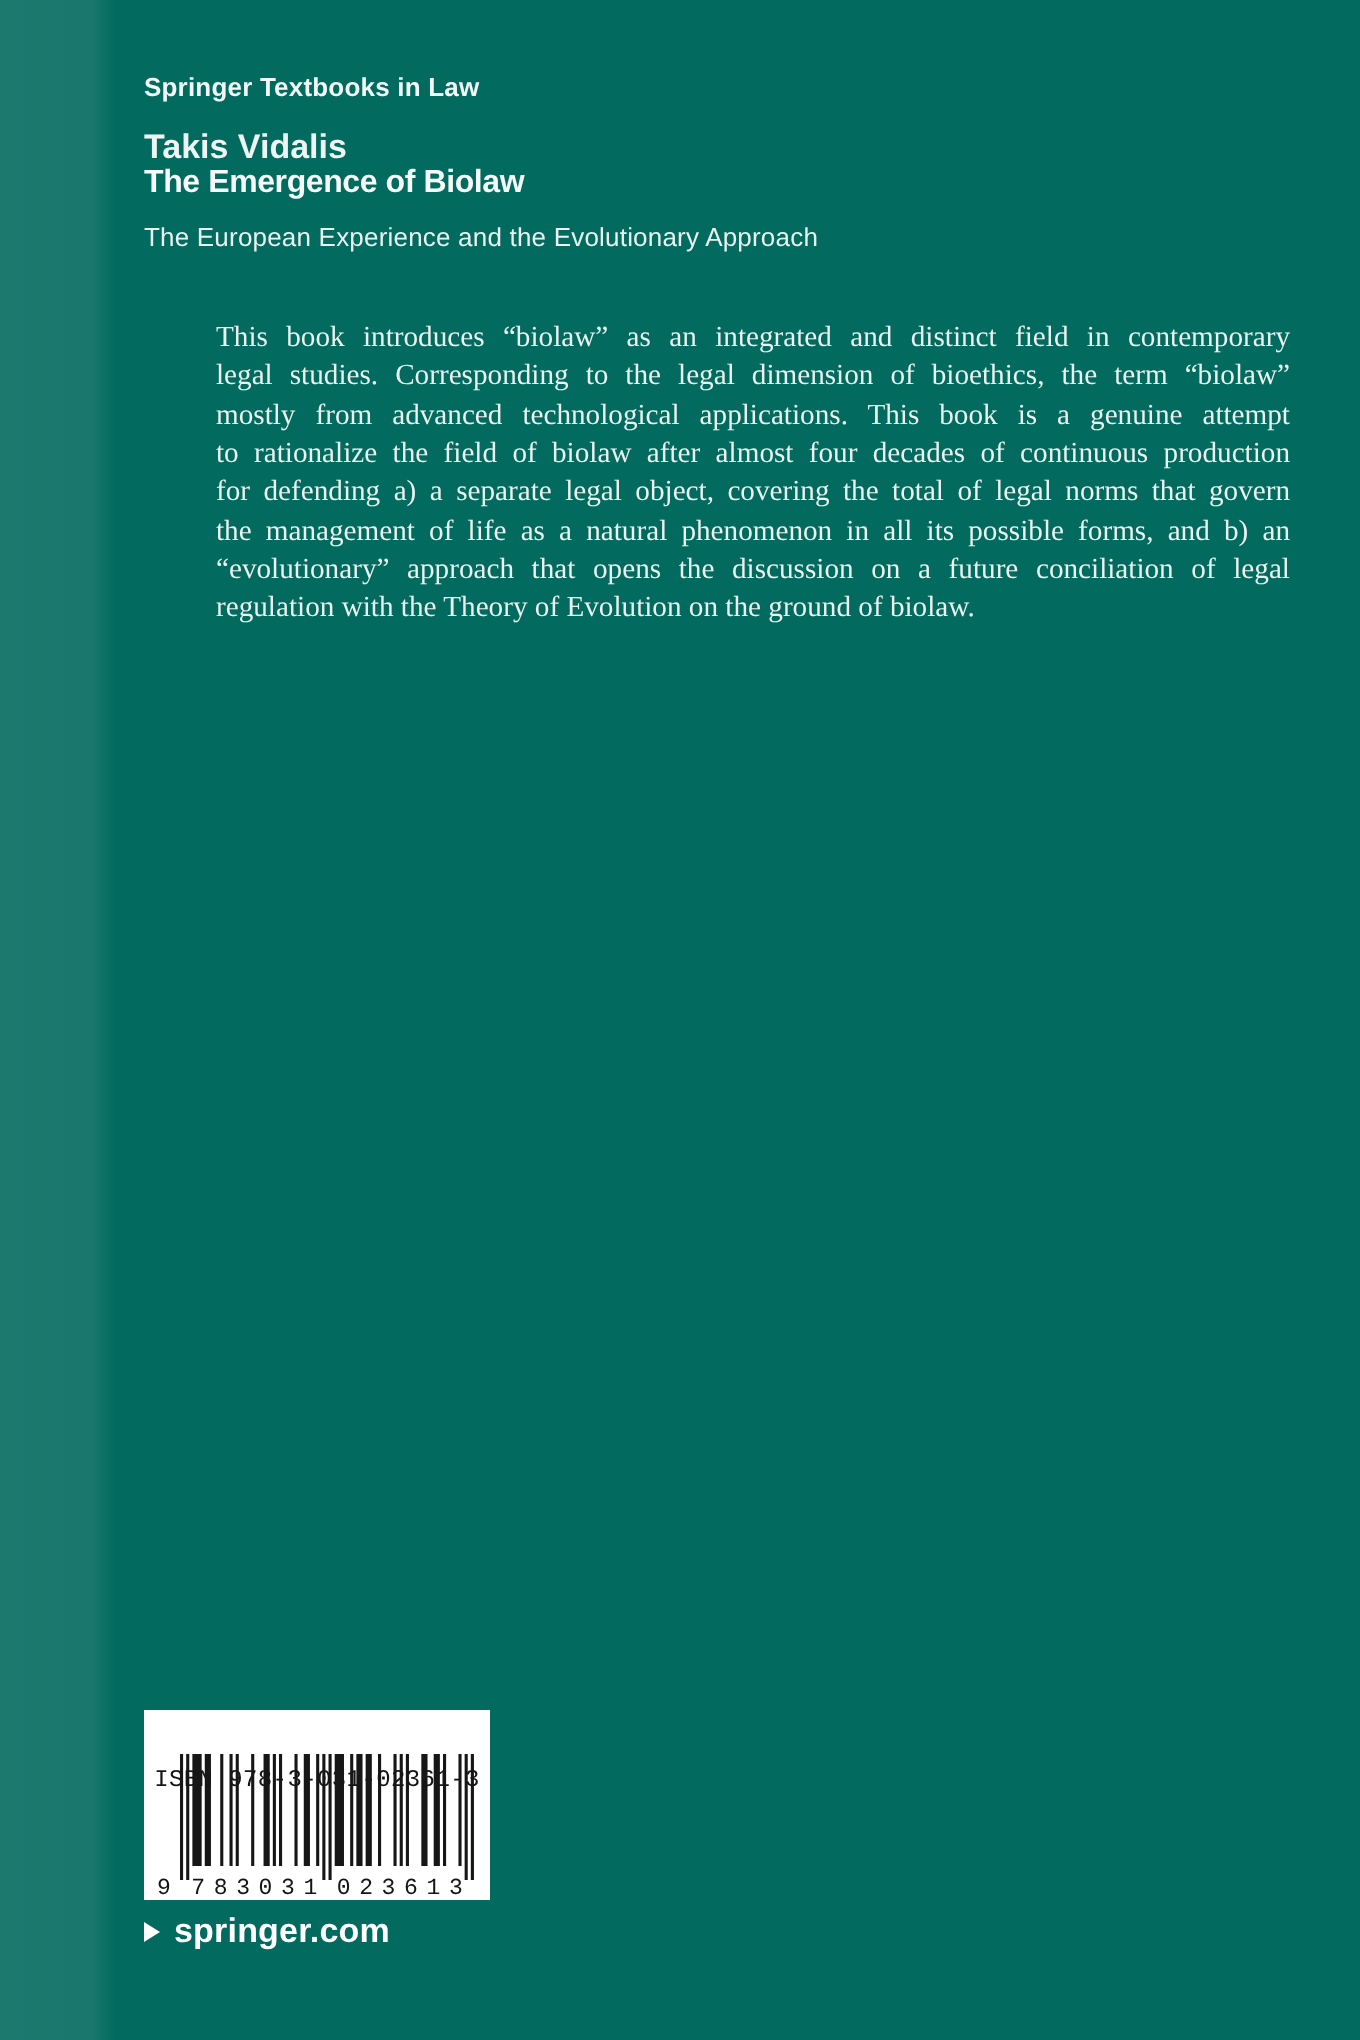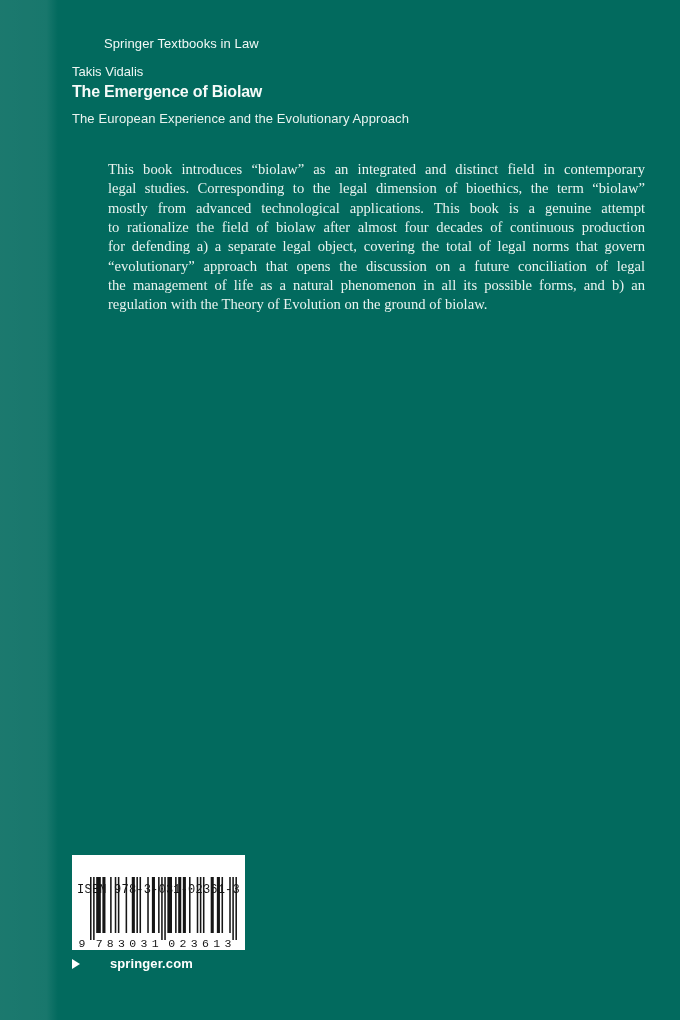--- a/index.html
+++ b/index.html
@@ -16,27 +16,26 @@
     position:absolute;left:0;top:0;bottom:0;width:58px;
     background:linear-gradient(to right,
       rgba(255,255,255,0.10) 0%,
       rgba(255,255,255,0.09) 80%,
       rgba(255,255,255,0) 100%);
     pointer-events:none;
   }
 
   .series{
     position:absolute;left:72px;top:36px;
-    font-size:13px;font-weight:normal;color:#f2f9f6;letter-spacing:0.1px;
+    font-size:13px;font-weight:bold;color:#f2f9f6;letter-spacing:0.1px;
     white-space:nowrap;
-    margin-left:32px;
   }
   .author{
     position:absolute;left:72px;top:64px;
-    font-size:13px;font-weight:normal;color:#eef6f3;
+    font-size:17px;font-weight:bold;color:#eef6f3;
     white-space:nowrap;
   }
   .title{
     position:absolute;left:72px;top:83px;
     font-size:16px;font-weight:bold;color:#f6fbf9;letter-spacing:-0.2px;
     white-space:nowrap;
   }
   .subtitle{
     position:absolute;left:72px;top:111px;
     font-size:13px;color:#e9f3ef;letter-spacing:0.1px;
@@ -78,44 +77,43 @@
     position:absolute;left:72px;top:956px;
     display:flex;align-items:center;gap:7px;
   }
   .arrow-icon{
     width:0;height:0;
     border-top:5px solid transparent;
     border-bottom:5px solid transparent;
     border-left:8px solid #ffffff;
   }
   .springer-url{
-    color:#ffffff;font-weight:bold;font-size:13px;letter-spacing:0.1px;
+    color:#ffffff;font-weight:bold;font-size:17px;letter-spacing:0.1px;
     white-space:nowrap;
-    margin-left:23px;
   }
 </style>
 </head>
 <body>
 
 <div class="cover" style="background: rgb(2, 106, 94);">
   <div class="spine-highlight"></div>
 
   <div class="series">Springer Textbooks in Law</div>
   <div class="author">Takis Vidalis</div>
   <div class="title">The Emergence of Biolaw</div>
   <div class="subtitle">The European Experience and the Evolutionary Approach</div>
 
   <div class="blurb">
       <div class="blurb-line">This book introduces “biolaw” as an integrated and distinct field in contemporary</div>
       <div class="blurb-line">legal studies. Corresponding to the legal dimension of bioethics, the term “biolaw”</div>
       <div class="blurb-line">mostly from advanced technological applications. This book is a genuine attempt</div>
       <div class="blurb-line">to rationalize the field of biolaw after almost four decades of continuous production</div>
       <div class="blurb-line">for defending a) a separate legal object, covering the total of legal norms that govern</div>
+      <div class="blurb-line">the management of life as a natural phenomenon in all its possible forms, and b) an</div>
       <div class="blurb-line">“evolutionary” approach that opens the discussion on a future conciliation of legal</div>
-      <div class="blurb-line">the management of life as a natural phenomenon in all its possible forms, and b) an</div>
       <div class="blurb-line last">regulation with the Theory of Evolution on the ground of biolaw.</div>
     </div>
 
   <div class="barcode-box">
     <div class="isbn-label">ISBN 978-3-031-02361-3</div>
     <svg class="barcode-svg" width="170" height="72" xmlns="http://www.w3.org/2000/svg">
         <g>
           <rect x="12.00" y="0" width="1.55" height="63" fill="#161616"></rect>
           <rect x="15.09" y="0" width="1.55" height="63" fill="#161616"></rect>
           <rect x="18.19" y="0" width="4.64" height="56" fill="#161616"></rect>

